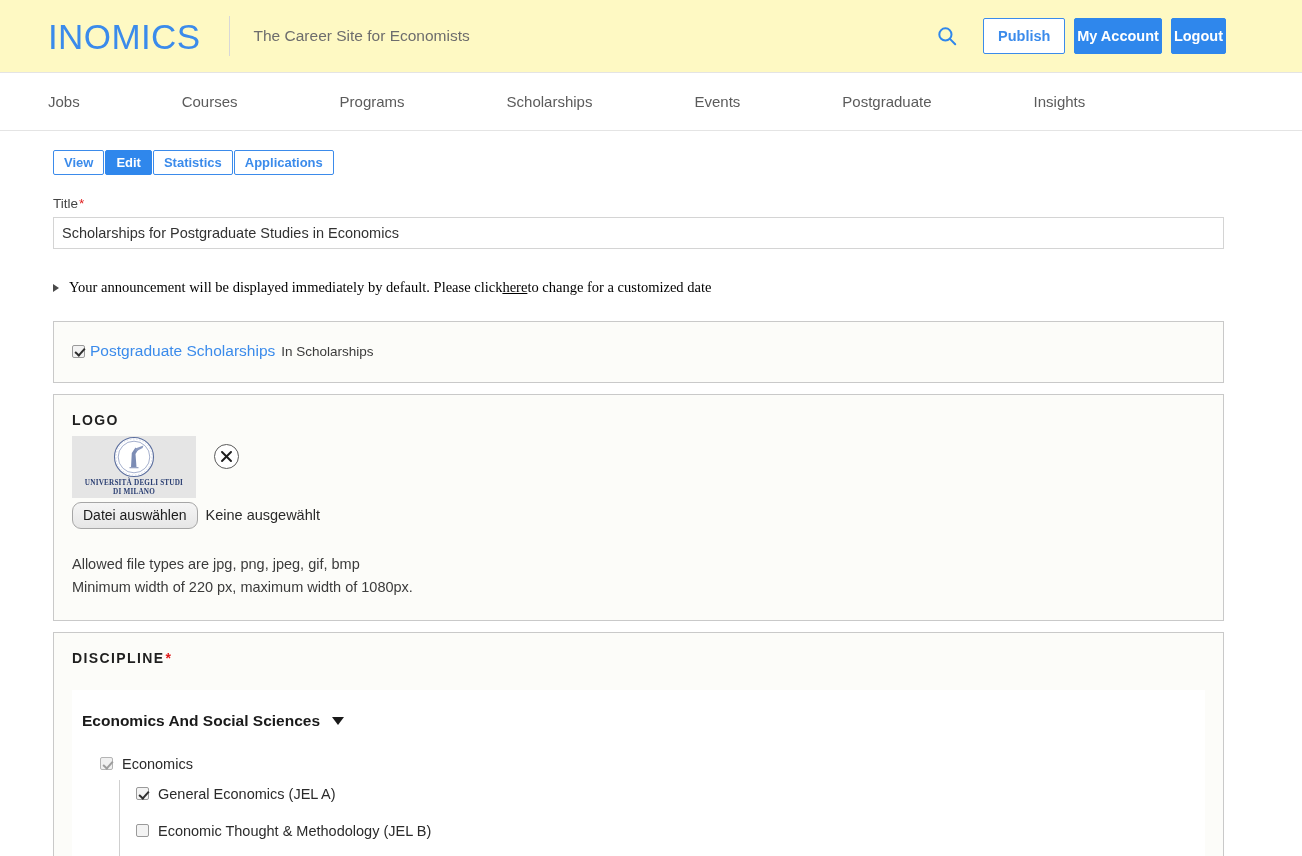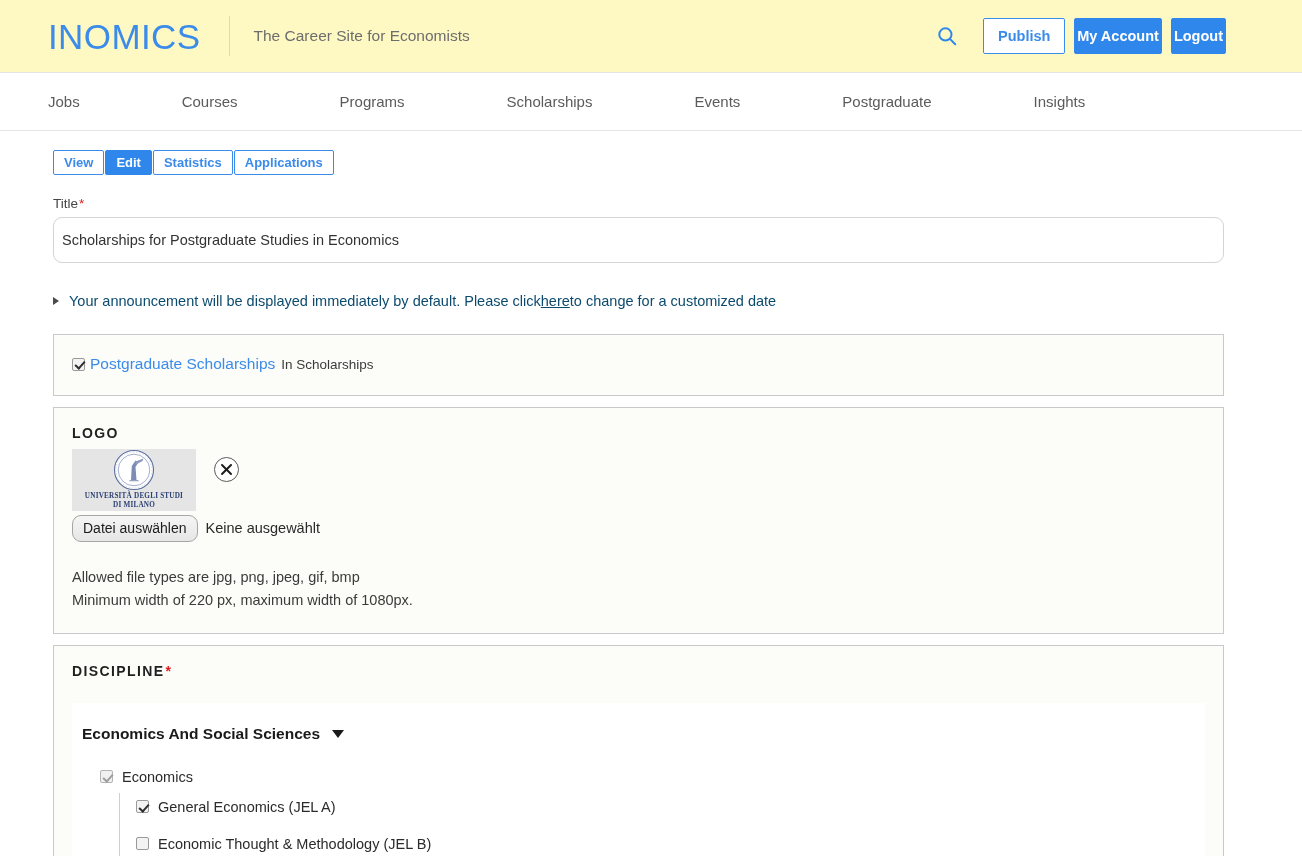--- a/index.html
+++ b/index.html
@@ -149,37 +149,38 @@
   .field-label {
     font-size: 13.5px;
     color: #444;
     padding: 21px 0 6px 53px;
   }
   .req { color: #e01b1b; margin-left: 1px; }
 
   .title-input-wrap { padding: 0 78px 0 53px; }
   .title-input {
     width: 100%;
-    height: 46px;
+    height: 32px;
     border: 1px solid #d4d4d4;
     background: #fff;
     padding: 14px 8px;
     font-size: 14.5px;
     font-family: "Liberation Sans", sans-serif;
     color: #333;
-    border-radius: 9px;
+    border-radius: 0;
     outline: none;
   }
 
   .announce-row {
     display: flex;
     align-items: center;
     padding: 30px 0 0 53px;
     font-size: 14.5px;
-    color: #0c4a6e;
+    color: #000000;
+    font-family: Liberation Serif, serif;
   }
   .disclosure-tri {
     width: 0; height: 0;
     border-left: 6px solid #4a4a4a;
     border-top: 4.5px solid transparent;
     border-bottom: 4.5px solid transparent;
     margin-right: 10px;
     cursor: pointer;
   }
   .announce-row a {

